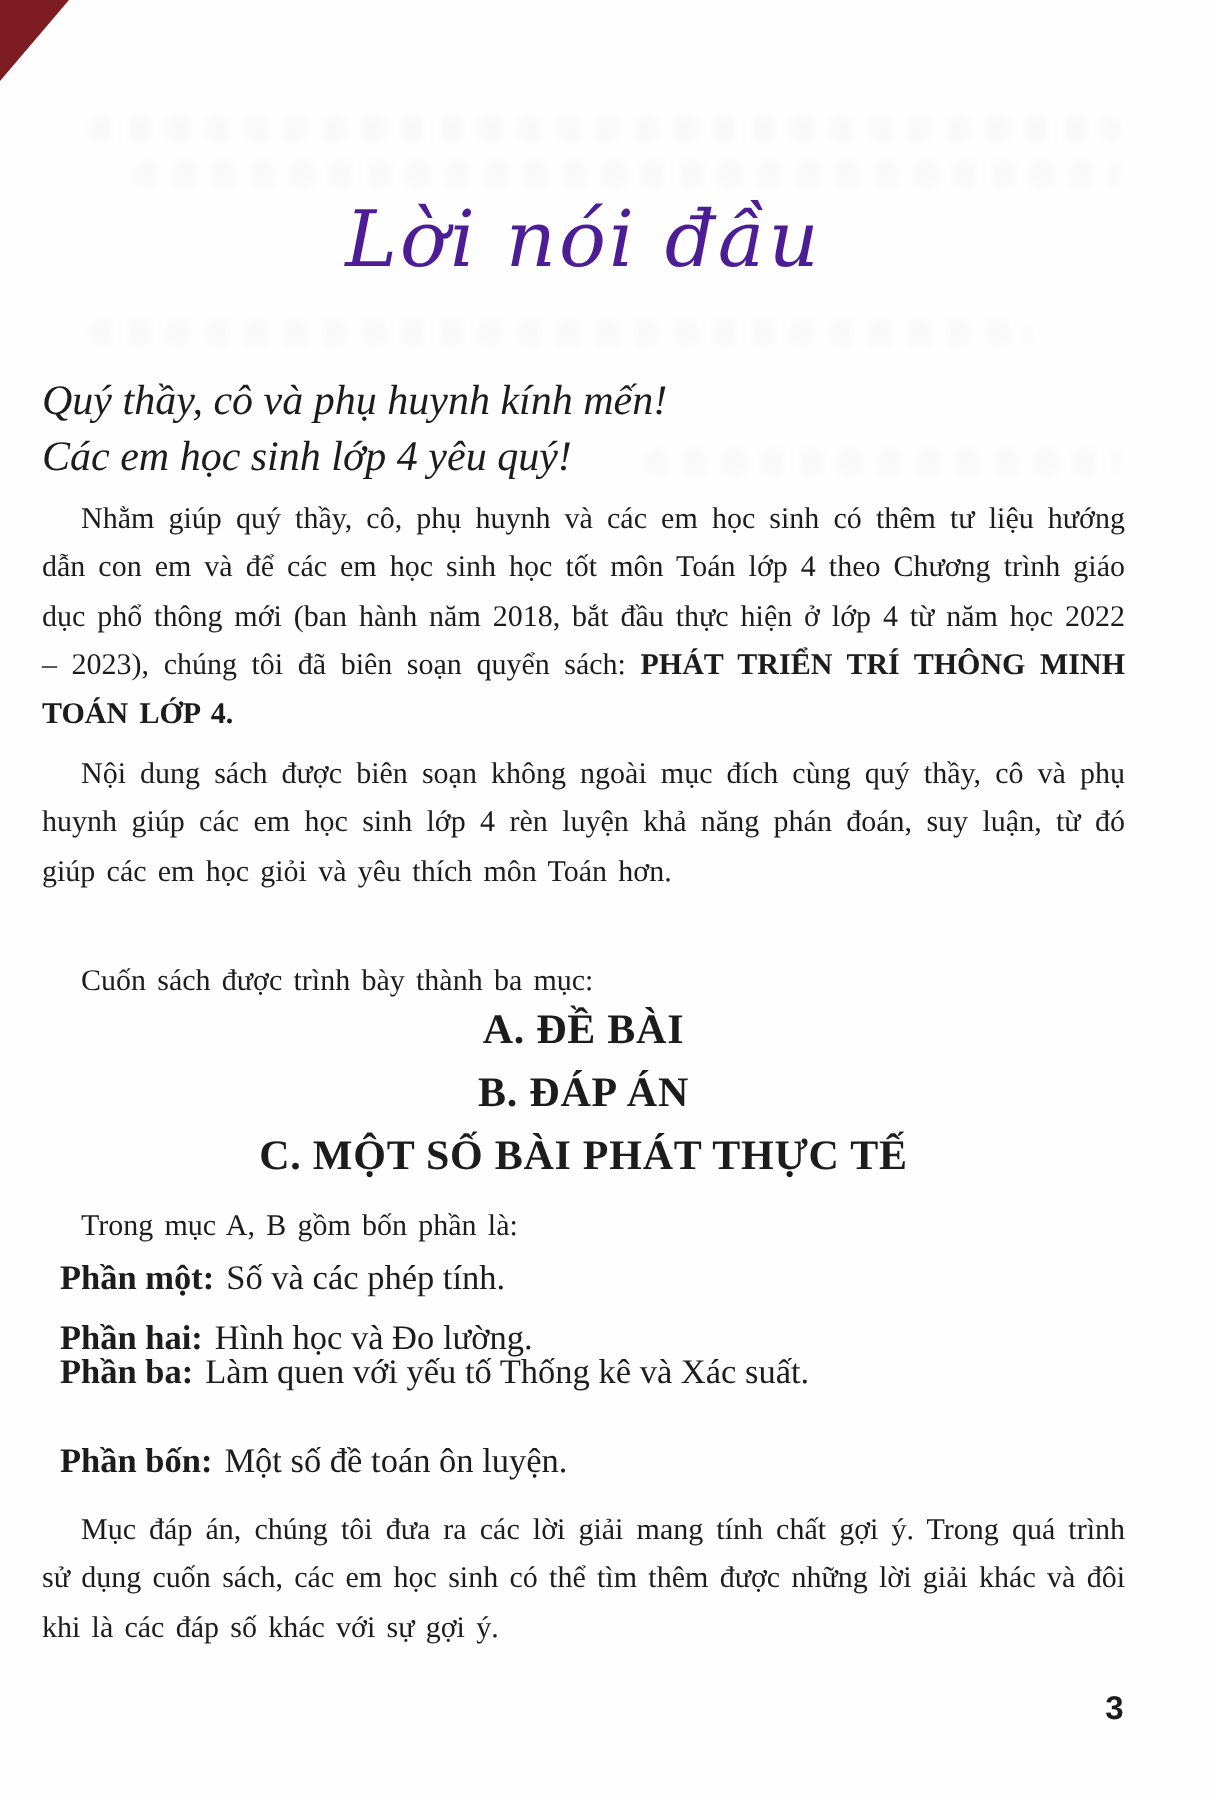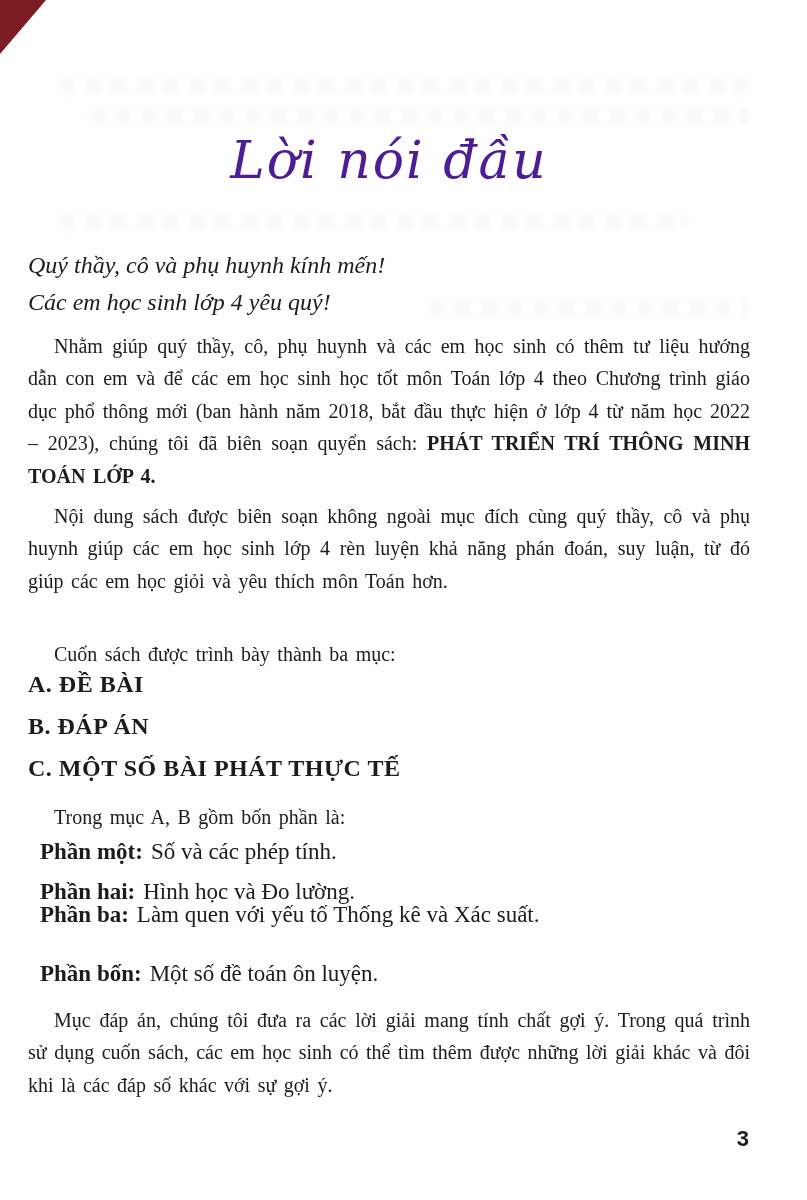--- a/index.html
+++ b/index.html
@@ -33,27 +33,27 @@
     position:absolute;top:130px;left:0;width:100%;
     text-align:center;
     font-family:"DejaVu Serif", serif;
     font-style:italic;
     font-size:52px;
     letter-spacing:2px;
     color:#4c1d95;
   }
 
   .line{position:absolute;left:0;right:0;}
-  .greet{font-style:italic;font-size:24px;}
+  .greet{font-style:italic;font-size:28px;}
   .para{
     font-size:20px;line-height:32.4px;
     text-align:justify;text-indent:26px;word-spacing:2.5px;
   }
   .noindent{text-indent:26px;}
-  .heading{font-weight:bold;font-size:24px;letter-spacing:0.5px;}
+  .heading{font-weight:bold;font-size:28px;letter-spacing:0.5px;text-align:center;}
   .part{font-size:23px;margin-left:12px;}
   .part b{margin-right:8px;}
   .pagenum{
     position:absolute;top:1126px;right:58px;
     font-weight:bold;font-size:22px;font-family:"Liberation Sans", sans-serif;
   }
 </style>
 </head>
 <body>
 

